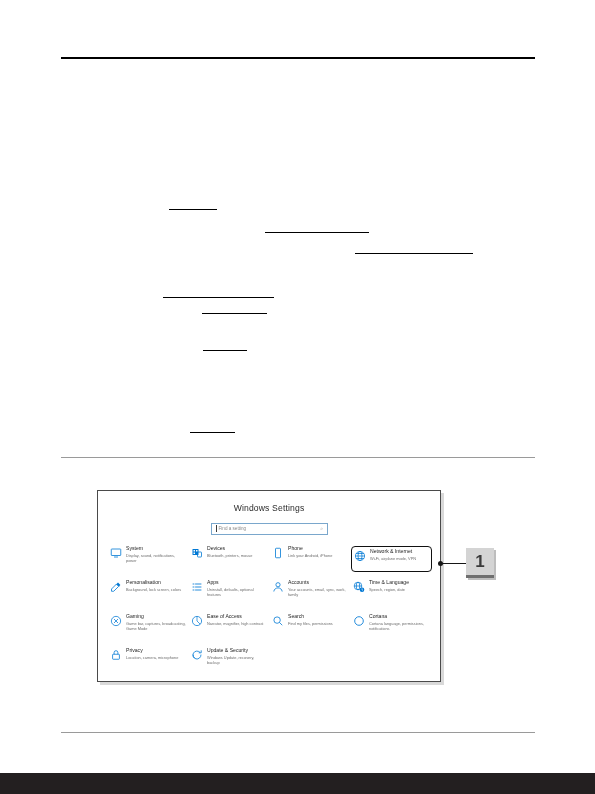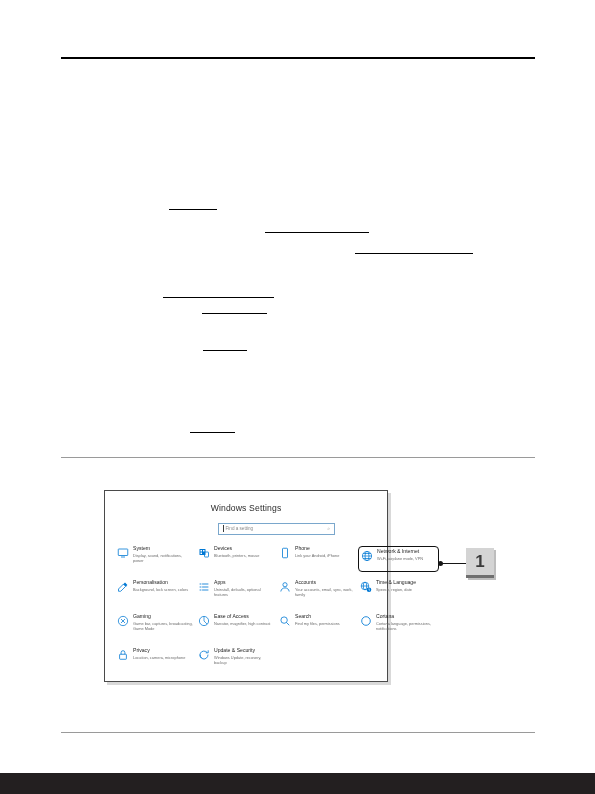--- a/index.html
+++ b/index.html
@@ -63,23 +63,23 @@
   
   .text-rule {
     position: absolute;
     height: 1.4px;
     background: #000000;
   }
 
   
   .settings-shot {
     position: absolute;
-    left: 104px;
+    left: 97px;
     top: 490px;
-    width: 284px;
+    width: 344px;
     height: 192px;
     background: #ffffff;
     border: 1.2px solid #4a4a4a;
     box-sizing: border-box;
     box-shadow: 3px 3px 0 0 #d9d9d9;
   }
 
   .settings-title {
     position: absolute;
     left: 0;

